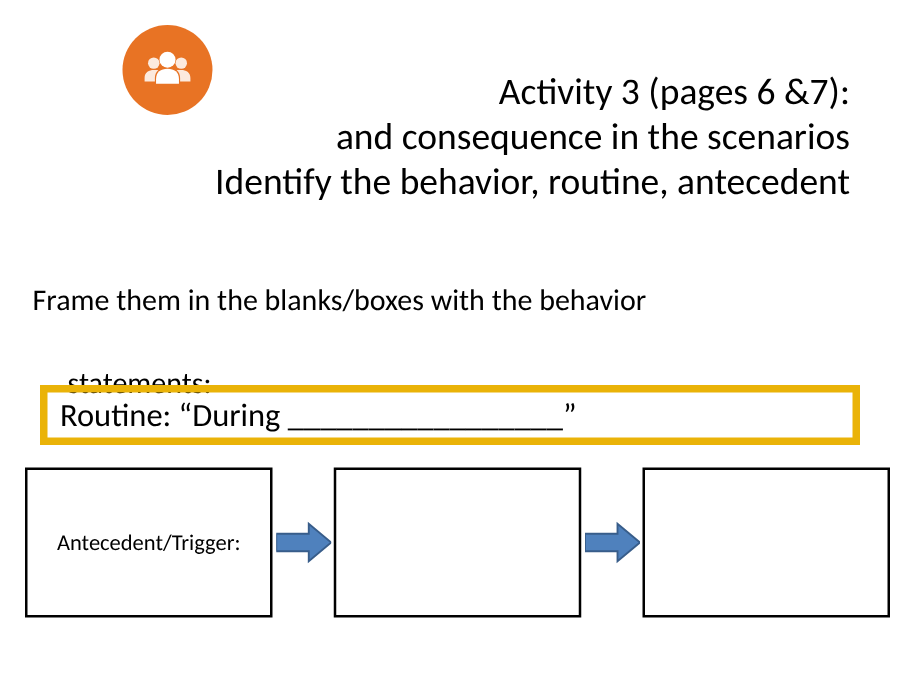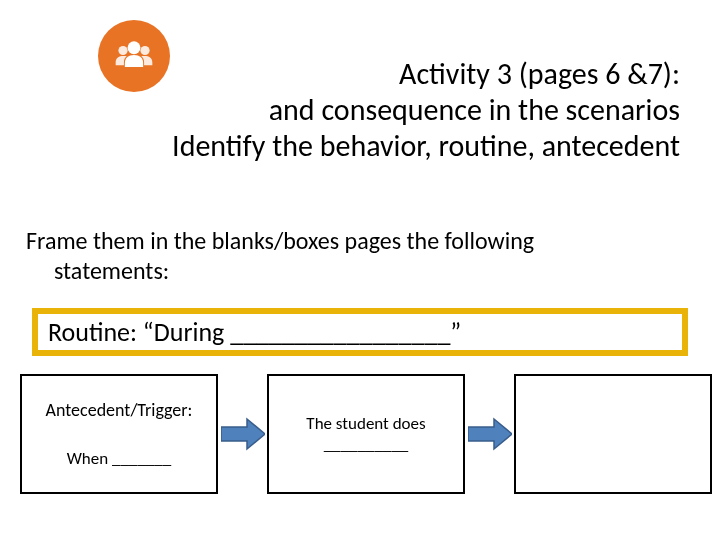--- a/index.html
+++ b/index.html
@@ -35,21 +35,21 @@
     line-height: 1.2;
   }
   .intro {
     position: absolute;
     top: 226px;
     left: 26px;
     right: 40px;
     font-size: 24px;
     line-height: 1.25;
   }
-  .intro .indent { padding-left: 28px; display: block; }
+  .intro .indent { padding-left: 28px; display: block; margin-top: 36px; }
   .routine-box {
     position: absolute;
     left: 32px;
     top: 308px;
     width: 656px;
     height: 48px;
     border: 6px solid #eab308;
     display: flex;
     align-items: center;
     padding-left: 10px;
@@ -100,43 +100,41 @@
   </svg>
 </div>
 
 <div class="title-block">
   <div>Activity 3 (pages 6 &amp;7):</div>
   <div>and consequence in the scenarios</div>
   <div>Identify the behavior, routine, antecedent</div>
 </div>
 
 <div class="intro">
-  <span>Frame them in the blanks/boxes pages the following</span>
+  <span>Frame them in the blanks/boxes with the behavior</span>
   <span class="indent">statements:</span>
 </div>
 
 <div class="routine-box">
   <span>Routine: “During _________________”</span>
 </div>
 
 <div class="boxes">
 
   <div class="cell">
     <div class="hdr">Antecedent/Trigger:</div>
-    <div class="sub">When _______</div>
   </div>
 
   <div class="arrow">
     <svg viewBox="0 0 44 34">
       <polygon points="0,10 26,10 26,2 44,17 26,32 26,24 0,24" fill="#4f81bd" stroke="#385d8a" stroke-width="1.5"></polygon>
     </svg>
   </div>
 
   <div class="cell">
-    <div class="sub">The student does __________</div>
   </div>
 
   <div class="arrow">
     <svg viewBox="0 0 44 34">
       <polygon points="0,10 26,10 26,2 44,17 26,32 26,24 0,24" fill="#4f81bd" stroke="#385d8a" stroke-width="1.5"></polygon>
     </svg>
   </div>
 
   <div class="cell">
   </div>

